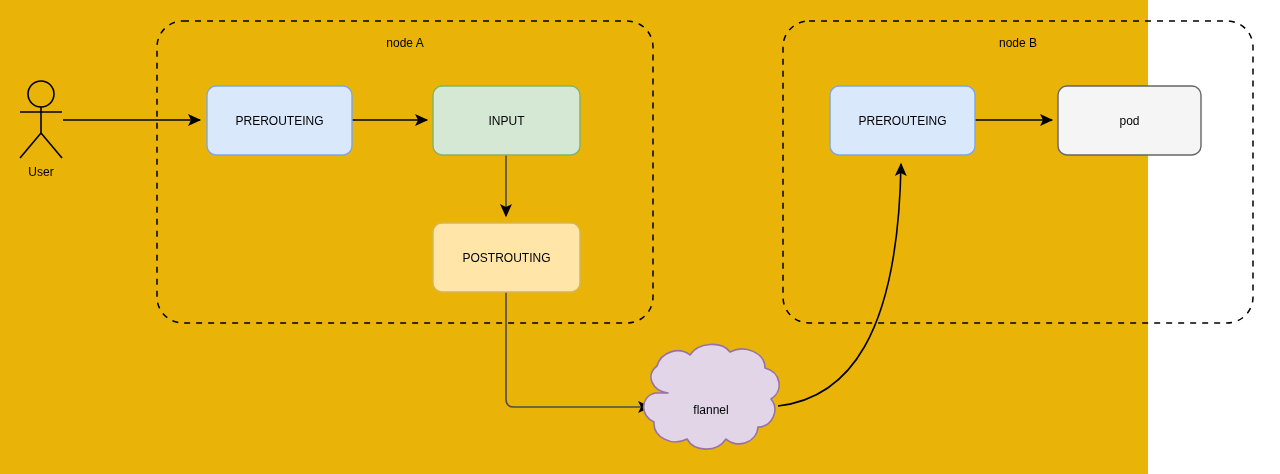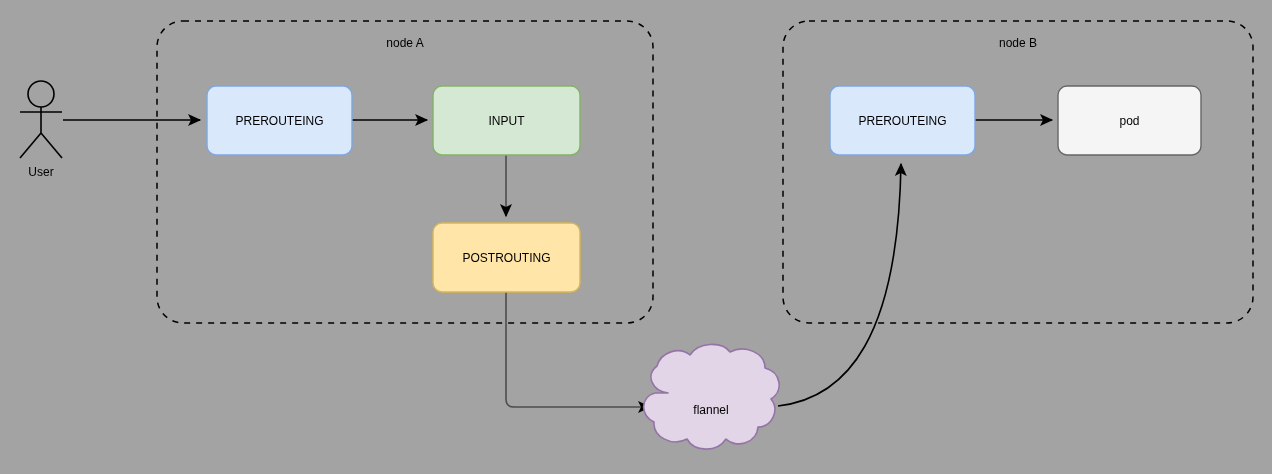--- a/index.html
+++ b/index.html
@@ -8,23 +8,23 @@
     background: #ffffff;
   }
   body {
     width: 1280px;
     height: 474px;
     font-family: "Liberation Sans", sans-serif;
     overflow: hidden;
   }
   #diagram-root {
     position: relative;
-    width: 1272px;
+    width: 1148px;
     height: 474px;
-    background: #a3a3a3;
+    background: #eab308;
   }
   svg.canvas {
     position: absolute;
     top: 0;
     left: 0;
     width: 1280px;
     height: 474px;
     display: block;
   }
   .node-label {

